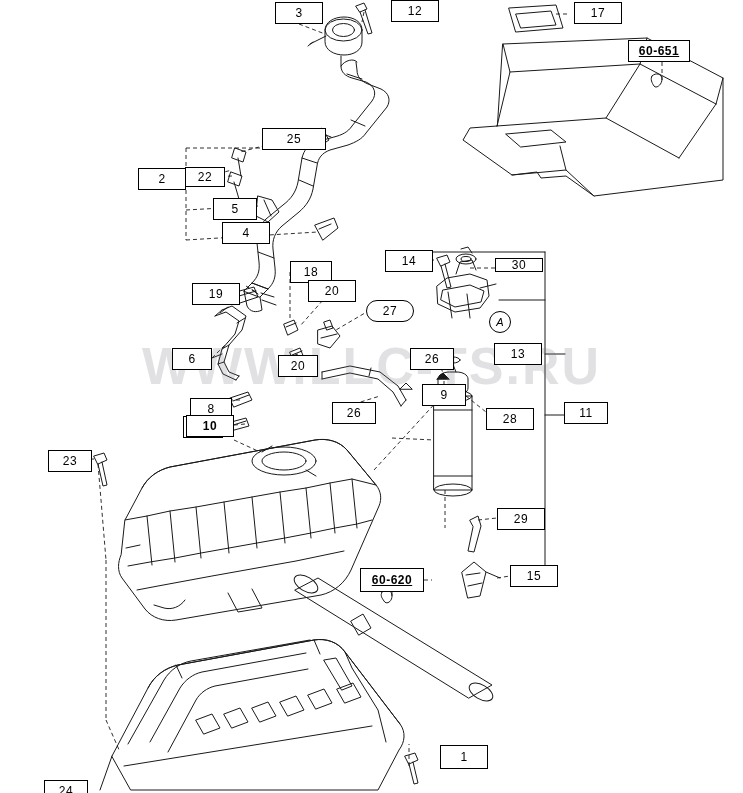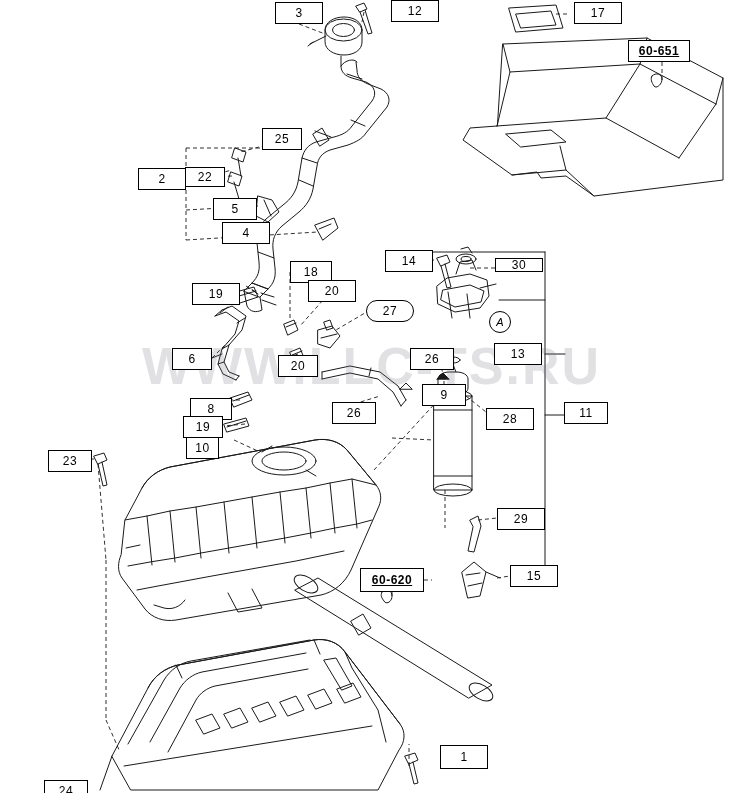--- a/index.html
+++ b/index.html
@@ -302,42 +302,42 @@
   </svg>
 
   <div class="watermark">WWW.LLC-TS.RU</div>
 
   <div class="circ-a" style="left:489px;top:311px;">A</div>
 
   <div class="callout" style="left:275px;top:2px;width:48px;height:22px;">3</div>
   <div class="callout" style="left:391px;top:0px;width:48px;height:22px;">12</div>
   <div class="callout" style="left:574px;top:2px;width:48px;height:22px;">17</div>
   <div class="callout ref" style="left:628px;top:40px;width:62px;height:22px;">60-651</div>
-  <div class="callout" style="left:262px;top:128px;width:40px;height:22px;">25</div>
+  <div class="callout" style="left:262px;top:128px;width:64px;height:22px;">25</div>
   <div class="callout" style="left:138px;top:168px;width:48px;height:22px;">2</div>
   <div class="callout" style="left:185px;top:167px;width:40px;height:20px;">22</div>
   <div class="callout" style="left:213px;top:198px;width:44px;height:22px;">5</div>
   <div class="callout" style="left:222px;top:222px;width:48px;height:22px;">4</div>
   <div class="callout" style="left:290px;top:261px;width:42px;height:22px;">18</div>
   <div class="callout" style="left:385px;top:250px;width:48px;height:22px;">14</div>
   <div class="callout" style="left:495px;top:258px;width:48px;height:14px;">30</div>
   <div class="callout" style="left:192px;top:283px;width:48px;height:22px;">19</div>
   <div class="callout" style="left:308px;top:280px;width:48px;height:22px;">20</div>
   <div class="callout" style="left:366px;top:300px;width:48px;height:22px;border-radius:11px;">27</div>
   <div class="callout" style="left:172px;top:348px;width:40px;height:22px;">6</div>
   <div class="callout" style="left:278px;top:355px;width:40px;height:22px;">20</div>
   <div class="callout" style="left:410px;top:348px;width:44px;height:22px;">26</div>
   <div class="callout" style="left:494px;top:343px;width:48px;height:22px;">13</div>
   <div class="callout" style="left:422px;top:384px;width:44px;height:22px;">9</div>
   <div class="callout" style="left:190px;top:398px;width:42px;height:22px;">8</div>
   <div class="callout" style="left:332px;top:402px;width:44px;height:22px;">26</div>
   <div class="callout" style="left:486px;top:408px;width:48px;height:22px;">28</div>
   <div class="callout" style="left:564px;top:402px;width:44px;height:22px;">11</div>
   <div class="callout" style="left:183px;top:416px;width:40px;height:22px;">19</div>
-  <div class="callout" style="left:186px;top:437px;width:33px;height:22px;">10</div>
+  <div class="callout" style="left:186px;top:415px;width:48px;height:22px;font-weight:bold;">10</div>
   <div class="callout" style="left:48px;top:450px;width:44px;height:22px;">23</div>
   <div class="callout" style="left:497px;top:508px;width:48px;height:22px;">29</div>
   <div class="callout" style="left:510px;top:565px;width:48px;height:22px;">15</div>
   <div class="callout ref" style="left:360px;top:568px;width:64px;height:24px;">60-620</div>
   <div class="callout" style="left:440px;top:745px;width:48px;height:24px;">1</div>
   <div class="callout" style="left:44px;top:780px;width:44px;height:22px;">24</div>
 
 </div>
 
 </body></html>

